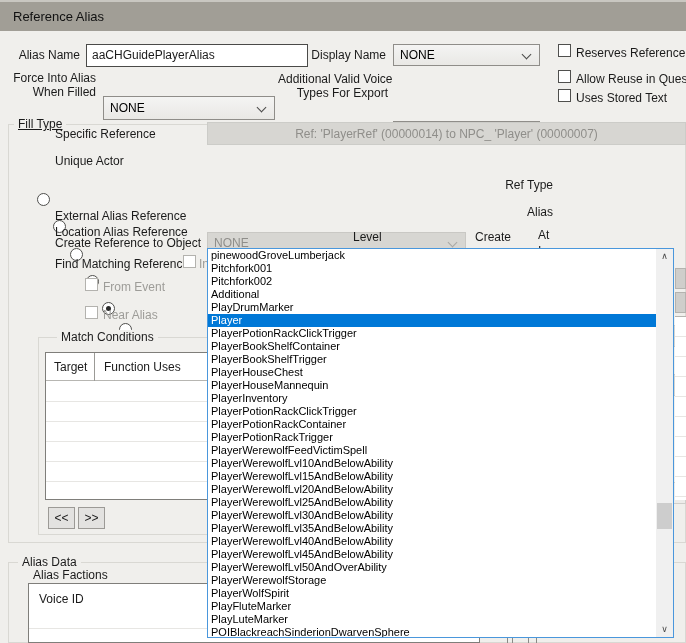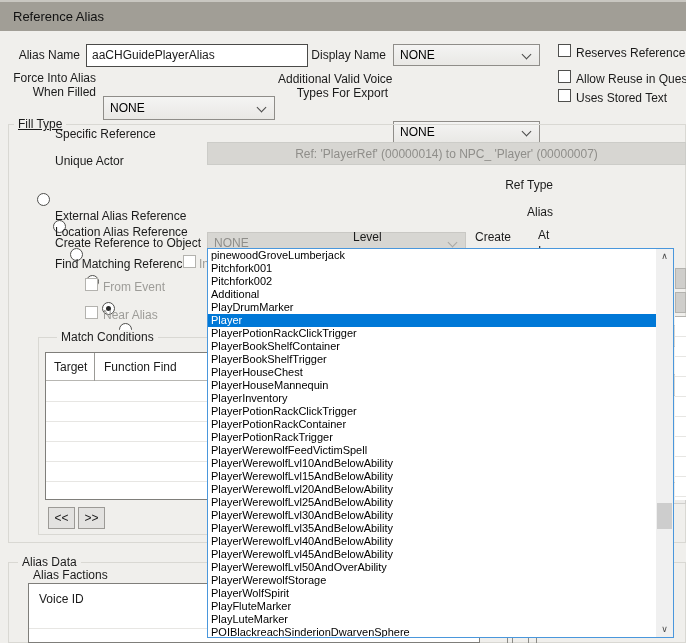--- a/index.html
+++ b/index.html
@@ -126,21 +126,21 @@
   <span class="abs radio" style="left:37px;top:180px;"></span>
   <div class="abs lbl" style="left:55px;top:182px;margin-top:43px;">Location Alias Reference</div>
   <span class="abs radio" style="left:37px;top:207px;"></span>
   <div class="abs lbl" style="left:55px;top:209px;">External Alias Reference</div>
   <span class="abs radio on" style="left:37px;top:234px;"></span>
   <div class="abs lbl" style="left:55px;top:236px;">Create Reference to Object</div>
   <span class="abs radio" style="left:37px;top:255px;"></span>
   <div class="abs lbl" style="left:55px;top:257px;">Find Matching Reference</div>
 
   
-  <div class="abs rofield" style="left:207px;top:122px;width:479px;margin-top:20px;">Ref: 'PlayerRef' (00000014) to NPC_ 'Player' (00000007)</div>
+  <div class="abs rofield" style="left:207px;top:122px;width:479px;">Ref: 'PlayerRef' (00000014) to NPC_ 'Player' (00000007)</div>
   <div class="abs combo dd" style="left:207px;top:148px;width:259px;">
     <span>NONE</span>
     <span class="chev"></span>
   </div>
   <div class="abs combo dd" style="left:207px;top:175px;width:259px;">
     <span>NONE</span>
     <span class="chev"></span>
   </div>
   <div class="abs combo dd" style="left:207px;top:202px;width:259px;">
     <span>NONE</span>
@@ -183,21 +183,21 @@
   <div class="abs lbl dis" style="left:103px;top:308px;">Near Alias</div>
 
   
   <div class="abs groupbox" style="left:38px;top:337px;width:593px;height:198px;">
     <span class="grouplabel" style="left:18px;">Match Conditions</span>
   </div>
   <div class="abs table" style="left:45px;top:352px;width:586px;height:148px;">
     <div style="position:absolute;left:0;top:0;right:0;height:28px;border-bottom:1px solid #b7b6b2;">
       <div class="lbl" style="position:absolute;left:8px;top:7px;">Target</div>
       <div class="thead-div" style="left:48px;height:28px;"></div>
-      <div class="lbl" style="position:absolute;left:58px;top:7px;">Function Find</div>
+      <div class="lbl" style="position:absolute;left:58px;top:7px;">Function Uses</div>
     </div>
     <div class="rowlines" style="top:29px;height:118px;"></div>
   </div>
   <div class="abs btn" style="left:48px;top:507px;width:27px;height:22px;">&lt;&lt;</div>
   <div class="abs btn" style="left:78px;top:507px;width:27px;height:22px;">&gt;&gt;</div>
 
   
   <div class="abs groupbox" style="left:8px;top:562px;width:678px;height:81px;">
     <span class="grouplabel" style="left:9px;">Alias Data</span>
   </div>

